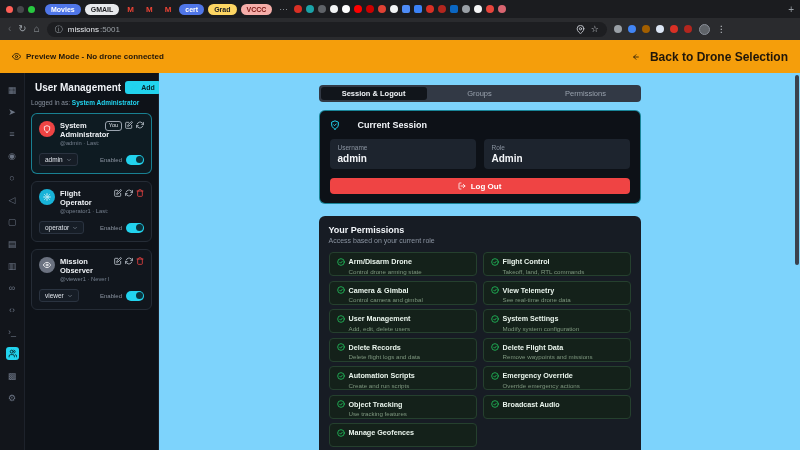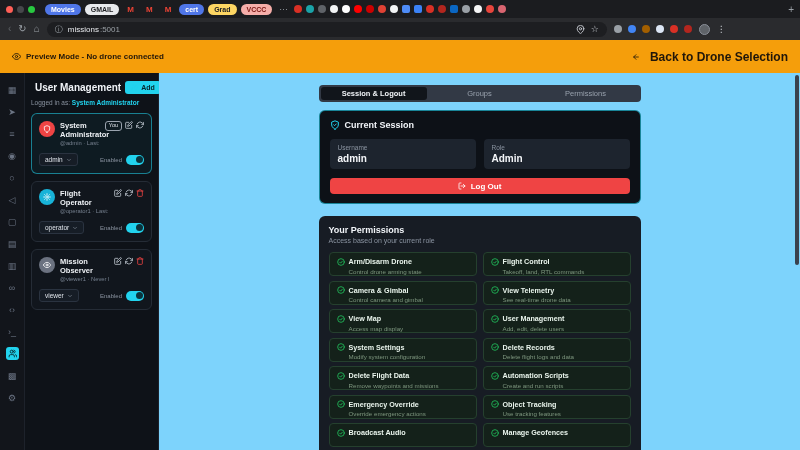--- a/index.html
+++ b/index.html
@@ -80,21 +80,21 @@
   .toggle::after{content:"";position:absolute;right:1.5px;top:1.5px;width:7px;height:7px;border-radius:50%;background:#0b333c;}
 
   
   .main{flex:1;position:relative;overflow:hidden;background:#7dd3fc;}
   .content{width:322px;margin:12px auto 0;}
   .tabsbar{display:flex;background:#323945;border-radius:4px;padding:2px;height:17px;}
   .tab{flex:1;display:flex;align-items:center;justify-content:center;font-size:7.5px;color:#98a1ad;border-radius:3px;}
   .tab.active{background:#11151b;color:#f1f4f8;font-weight:bold;}
 
   .session-card{margin-top:8px;background:#0d1117;border:1px solid rgba(34,211,238,.6);border-radius:6px;padding:9px 10px;}
-  .sc-head{display:flex;align-items:center;gap:5px;}
+  .sc-head{display:flex;align-items:center;gap:18px;}
   .sc-head .icon{width:10px;height:10px;color:#22d3ee;}
   .sc-title{font-size:9px;font-weight:bold;color:#f1f4f8;}
   .sc-fields{display:flex;gap:8px;margin-top:9px;}
   .sc-field{flex:1;background:#1d242e;border-radius:4px;padding:5px 8px;}
   .sc-label{font-size:6.5px;color:#8a93a0;}
   .sc-value{font-size:10px;font-weight:bold;color:#f4f6f9;margin-top:2px;}
   .logout-btn{margin-top:9px;width:100%;height:16px;background:#ef4444;border:none;border-radius:4px;color:#fff;
     font-size:8px;font-weight:bold;display:flex;align-items:center;justify-content:center;gap:5px;font-family:inherit;}
   .logout-btn .icon{width:8px;height:8px;}
 
@@ -498,32 +498,20 @@
               <div class="perm-desc">See real-time drone data</div>
             </div>
             <div class="perm">
               <div class="perm-head">
                 <span class="icon">
                   <svg viewBox="0 0 24 24" fill="none" stroke="currentColor" stroke-width="2.4" stroke-linecap="round" stroke-linejoin="round">
                     <circle cx="12" cy="12" r="10"></circle>
                     <polyline points="8 12.5 11 15.5 16 9.5"></polyline>
                   </svg>
                 </span>
-                <span class="perm-title">View Map</span>
-              </div>
-              <div class="perm-desc">Access map display</div>
-            </div>
-            <div class="perm">
-              <div class="perm-head">
-                <span class="icon">
-                  <svg viewBox="0 0 24 24" fill="none" stroke="currentColor" stroke-width="2.4" stroke-linecap="round" stroke-linejoin="round">
-                    <circle cx="12" cy="12" r="10"></circle>
-                    <polyline points="8 12.5 11 15.5 16 9.5"></polyline>
-                  </svg>
-                </span>
                 <span class="perm-title">User Management</span>
               </div>
               <div class="perm-desc">Add, edit, delete users</div>
             </div>
             <div class="perm">
               <div class="perm-head">
                 <span class="icon">
                   <svg viewBox="0 0 24 24" fill="none" stroke="currentColor" stroke-width="2.4" stroke-linecap="round" stroke-linejoin="round">
                     <circle cx="12" cy="12" r="10"></circle>
                     <polyline points="8 12.5 11 15.5 16 9.5"></polyline>

